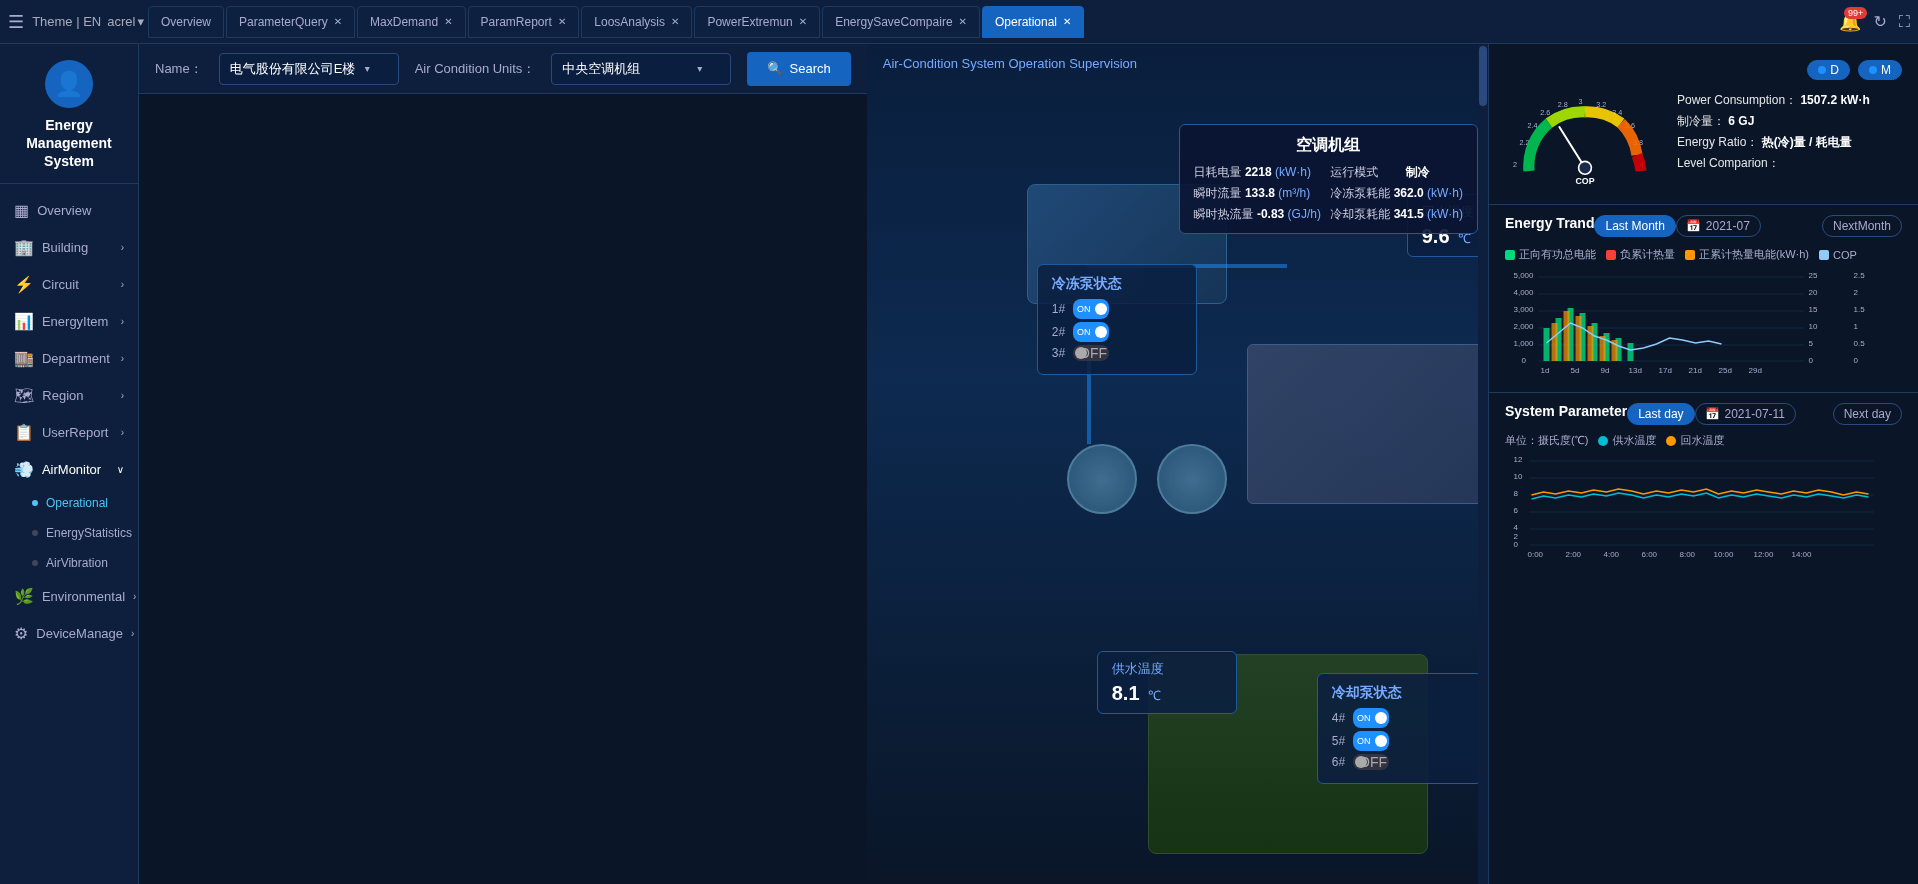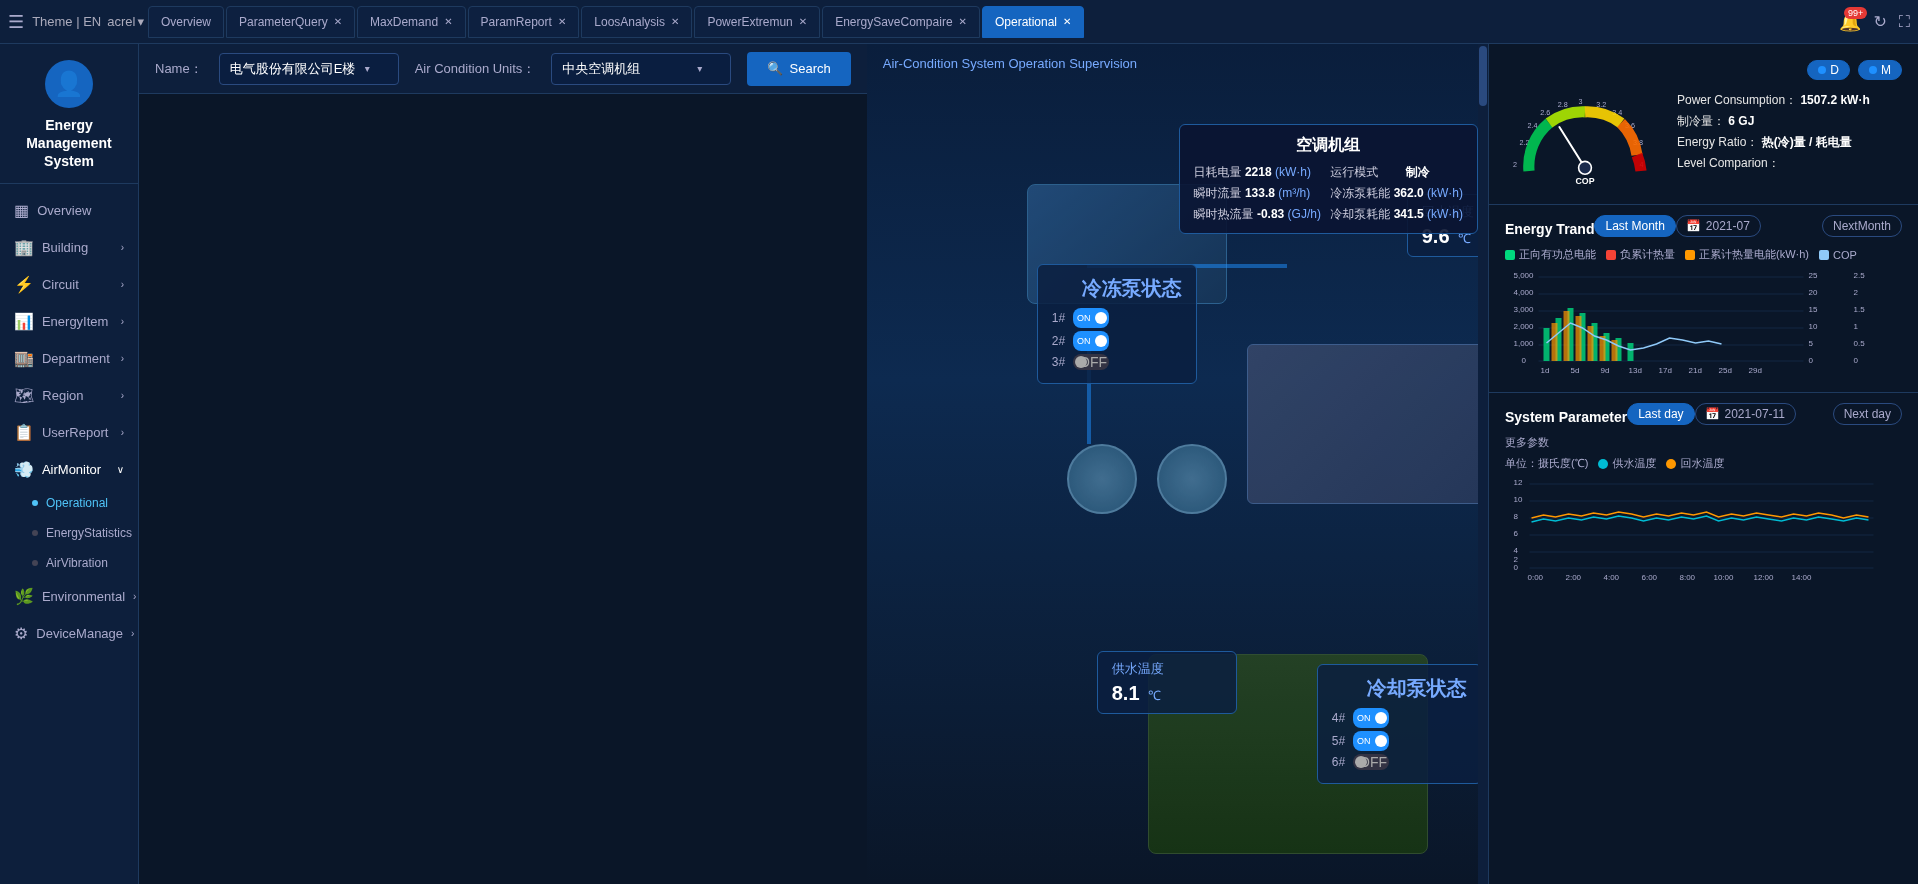--- a/index.html
+++ b/index.html
@@ -203,21 +203,21 @@
 
     
     .status-box {
       position: absolute;
       background: rgba(10,30,64,0.85);
       border: 1px solid #1e5a9c;
       border-radius: 6px;
       padding: 10px 14px;
     }
     .status-box-title {
-      font-size: 20px; color: #7af; font-weight: bold; margin-bottom: 6px; text-align: right;
+      font-size: 14px; color: #7af; font-weight: bold; margin-bottom: 6px;
     }
     .status-row {
       display: flex; align-items: center; gap: 8px; margin: 3px 0;
       font-size: 12px;
     }
     .toggle-on {
       display: inline-flex; align-items: center;
       width: 36px; height: 20px; background: #1e90ff; border-radius: 8px;
       position: relative; flex-shrink: 0;
     }
@@ -308,21 +308,21 @@
       padding: 2px 10px; font-size: 12px; cursor: pointer;
       background: transparent; color: #aac;
     }
     .gauge-toggle-btn.active {
       background: #1565c0; border-color: #1565c0; color: #fff;
     }
     .dot-blue { width: 8px; height: 8px; border-radius: 50%; background: #1e90ff; }
 
     
     .section-header {
-      display: flex; align-items: flex-end; gap: 0;
+      display: flex; align-items: flex-start; gap: 0;
       padding: 10px 16px 6px;
     }
     .section-title { font-size: 14px; color: #fff; font-weight: bold; }
     .btn-outline {
       padding: 3px 10px; font-size: 12px;
       border: 1px solid #2a4a7f; border-radius: 12px;
       color: #aac; background: transparent; cursor: pointer;
     }
     .btn-outline.active {
       background: #1565c0; border-color: #1565c0; color: #fff;
@@ -795,23 +795,20 @@
           <div class="sys-param-section">
             <div class="section-header">
               <span class="section-title">System Parameter</span>
               <button class="btn-outline active">Last day</button>
               <div class="date-pill">
                 <span>📅</span>
                 <span>2021-07-11</span>
               </div>
               <button class="btn-next">Next day</button>
             </div>
-            <div class="chart-subtitle">
-              <span>更多参数</span>
-            </div>
             <div style="padding: 2px 16px 4px; font-size:11px; color:#aac; display:flex; align-items:center; gap:10px;">
               <span>单位：摄氏度(℃)</span>
               <div class="legend-item">
                 <div class="legend-dot" style="background:#00bcd4; border-radius:50%;"></div>
                 <span>供水温度</span>
               </div>
               <div class="legend-item">
                 <div class="legend-dot" style="background:#ff9800; border-radius:50%;"></div>
                 <span>回水温度</span>
               </div>

